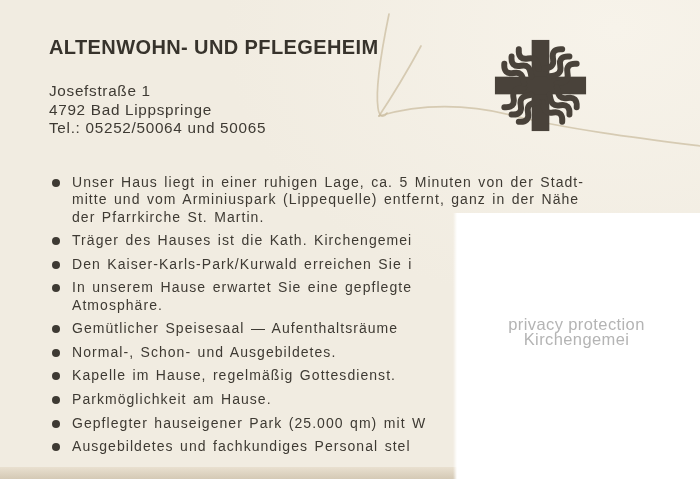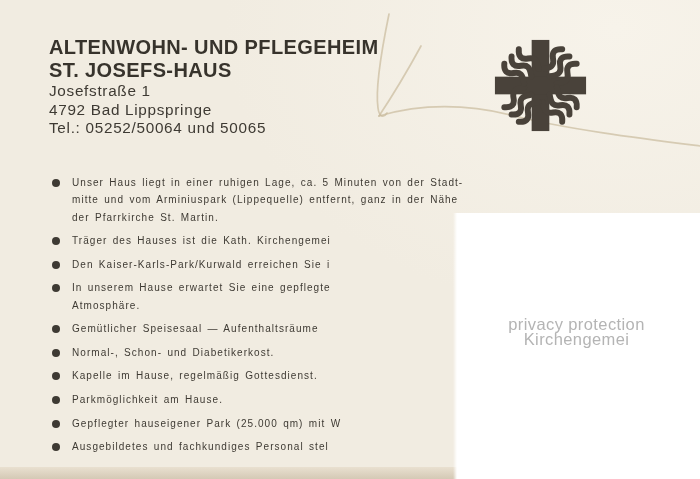--- a/index.html
+++ b/index.html
@@ -28,21 +28,21 @@
   .address{position:absolute;left:49px;top:82px;z-index:2;}
   .addr-line{font-size:15.3px;line-height:18.6px;letter-spacing:.7px;white-space:nowrap;}
   
   #logo{position:absolute;left:494px;top:39px;width:93px;height:93px;z-index:2;}
   #logo .ink{fill:var(--logo,#49423a);}
   #logo .flame{fill:none;stroke:var(--logo,#49423a);stroke-width:6.4;stroke-linecap:round;}
   
   .bullets{position:absolute;left:50px;top:174px;width:630px;z-index:2;}
   .bullet{position:relative;padding-left:22px;margin-bottom:6.3px;}
   .bullet .dot{position:absolute;left:2px;top:5px;width:8px;height:8px;border-radius:50%;background:var(--text,#3e3a33);}
-  .bullet .line{font-size:10px;line-height:17.3px;letter-spacing:1.05px;word-spacing:1.5px;white-space:nowrap;}
+  .bullet .line{font-size:14px;line-height:17.3px;letter-spacing:1.05px;word-spacing:1.5px;white-space:nowrap;}
   
   .bottom-strip{position:absolute;left:0;top:467px;width:700px;height:12px;z-index:3;
     background:linear-gradient(#e9e0d0,#d4c9b5);}
   
   .privacy-overlay{position:absolute;left:453px;top:213px;width:247px;height:293px;z-index:10;
     background:linear-gradient(to right, rgba(255,255,255,0) 0px, var(--overlay,#fff) 4px);}
   .watermark{margin-top:104px;width:100%;text-align:center;color:var(--watermark,#b4b4b4);
     font-size:16.5px;line-height:15px;letter-spacing:.4px;}
 </style>
 </head>
@@ -51,21 +51,20 @@
 <div id="card">
 
   <svg id="scribble" viewBox="0 0 700 479" aria-hidden="true">
     <path d="M 389 14 C 382 48 375 88 378 108 C 379 116 383 119 387 113"></path>
     <path d="M 421 46 C 409 68 391 98 379 116"></path>
     <path d="M 379 116 C 430 101 480 107 515 116 C 565 129 645 139 700 146"></path>
   </svg>
 
   <div class="header">
     <div class="title-line">ALTENWOHN- UND PFLEGEHEIM</div>
-    <div class="title-line">ST. JOSEFS-HAUS</div>
   </div>
 
   <div class="address">
     <div class="addr-line">Josefstraße 1</div>
     <div class="addr-line">4792 Bad Lippspringe</div>
     <div class="addr-line">Tel.: 05252/50064 und 50065</div>
   </div>
 
   <svg id="logo" viewBox="0 0 100 100" aria-hidden="true">
     <g>
@@ -117,21 +116,21 @@
       </div>
       <div class="bullet">
         <span class="dot"></span>
         <div>
           <div class="line">Gemütlicher Speisesaal — Aufenthaltsräume</div>
         </div>
       </div>
       <div class="bullet">
         <span class="dot"></span>
         <div>
-          <div class="line">Normal-, Schon- und Diabetikerkost.</div>
+          <div class="line">Normal-, Schon- und Ausgebildetes.</div>
         </div>
       </div>
       <div class="bullet">
         <span class="dot"></span>
         <div>
           <div class="line">Kapelle im Hause, regelmäßig Gottesdienst.</div>
         </div>
       </div>
       <div class="bullet">
         <span class="dot"></span>

